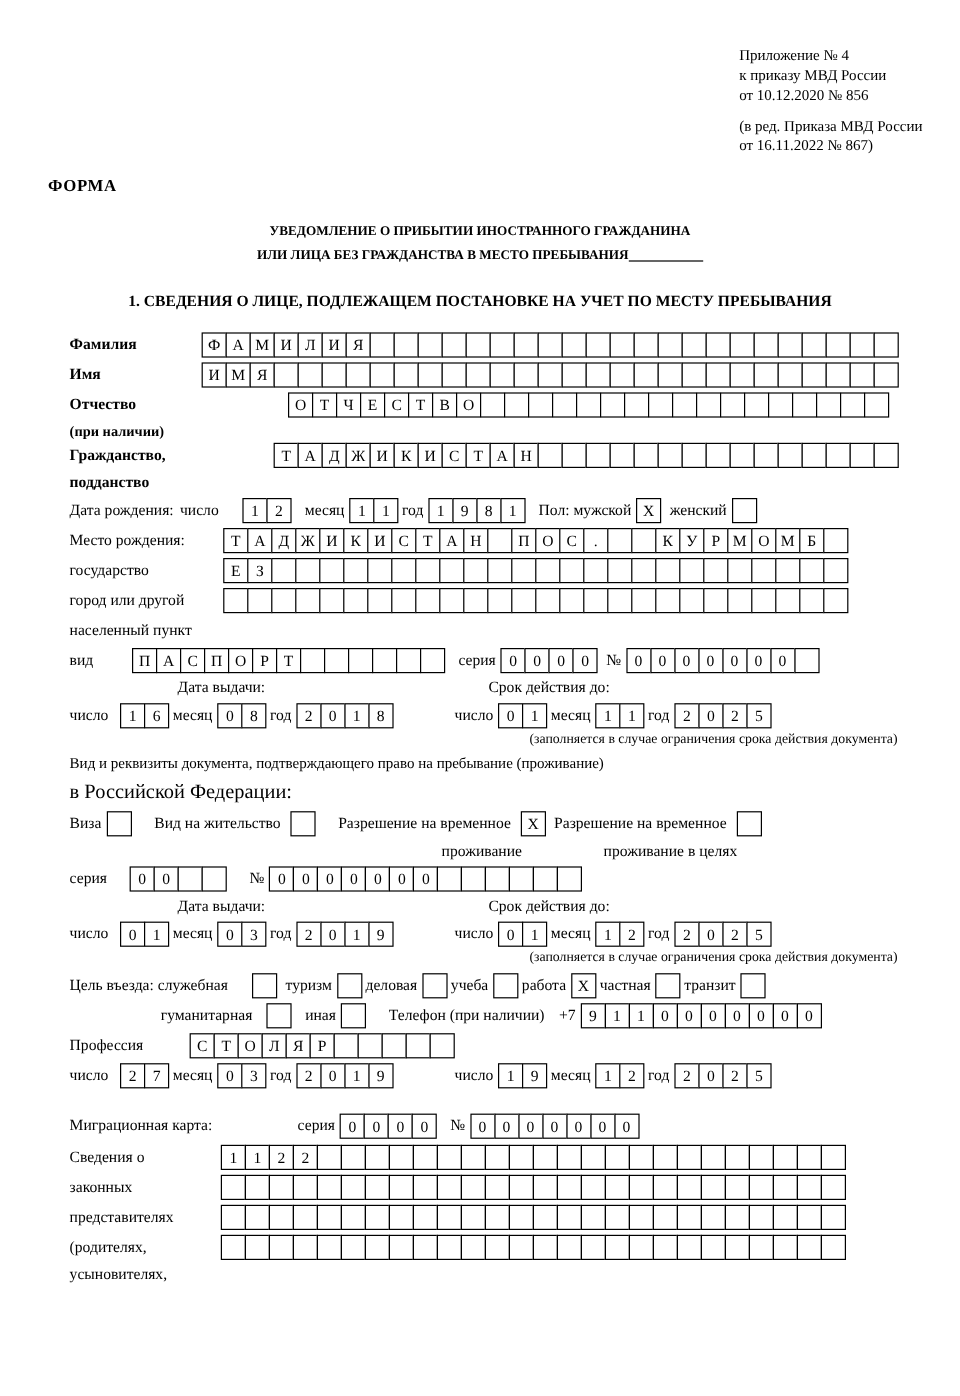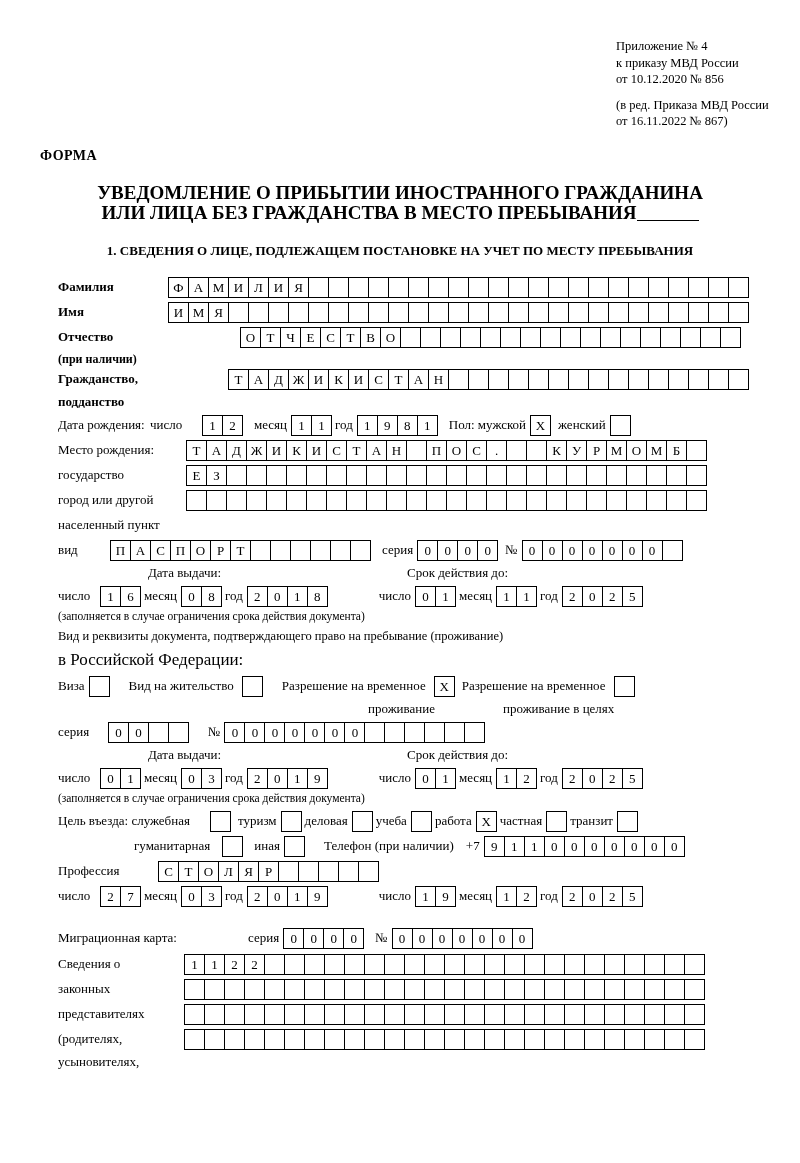--- a/index.html
+++ b/index.html
@@ -40,21 +40,21 @@
     letter-spacing: 0.5px;
     padding-left: 40px;
   }
   .title {
     position: absolute;
     top: 183px;
     left: 0;
     width: 800px;
     text-align: center;
     font-weight: bold;
-    font-size: 19px;
+    font-size: 11px;
     line-height: 20px;
   }
   .title .ul {
     display: inline-block;
     width: 62px;
     border-bottom: 1px solid #000;
     vertical-align: -2px;
   }
   .section1 {
     position: absolute;
@@ -107,21 +107,21 @@
   }
   .center-note {
     text-align: center;
     font-size: 11.5px;
     font-weight: bold;
   }
   .small-note {
     font-size: 11.5px;
   }
   .right-note {
-    text-align: left;
+    text-align: right;
     font-size: 11.5px;
   }
 </style>
 </head>
 <body>
 
 <div class="page">
 
   <div class="hdr">
     <div>Приложение № 4</div>

